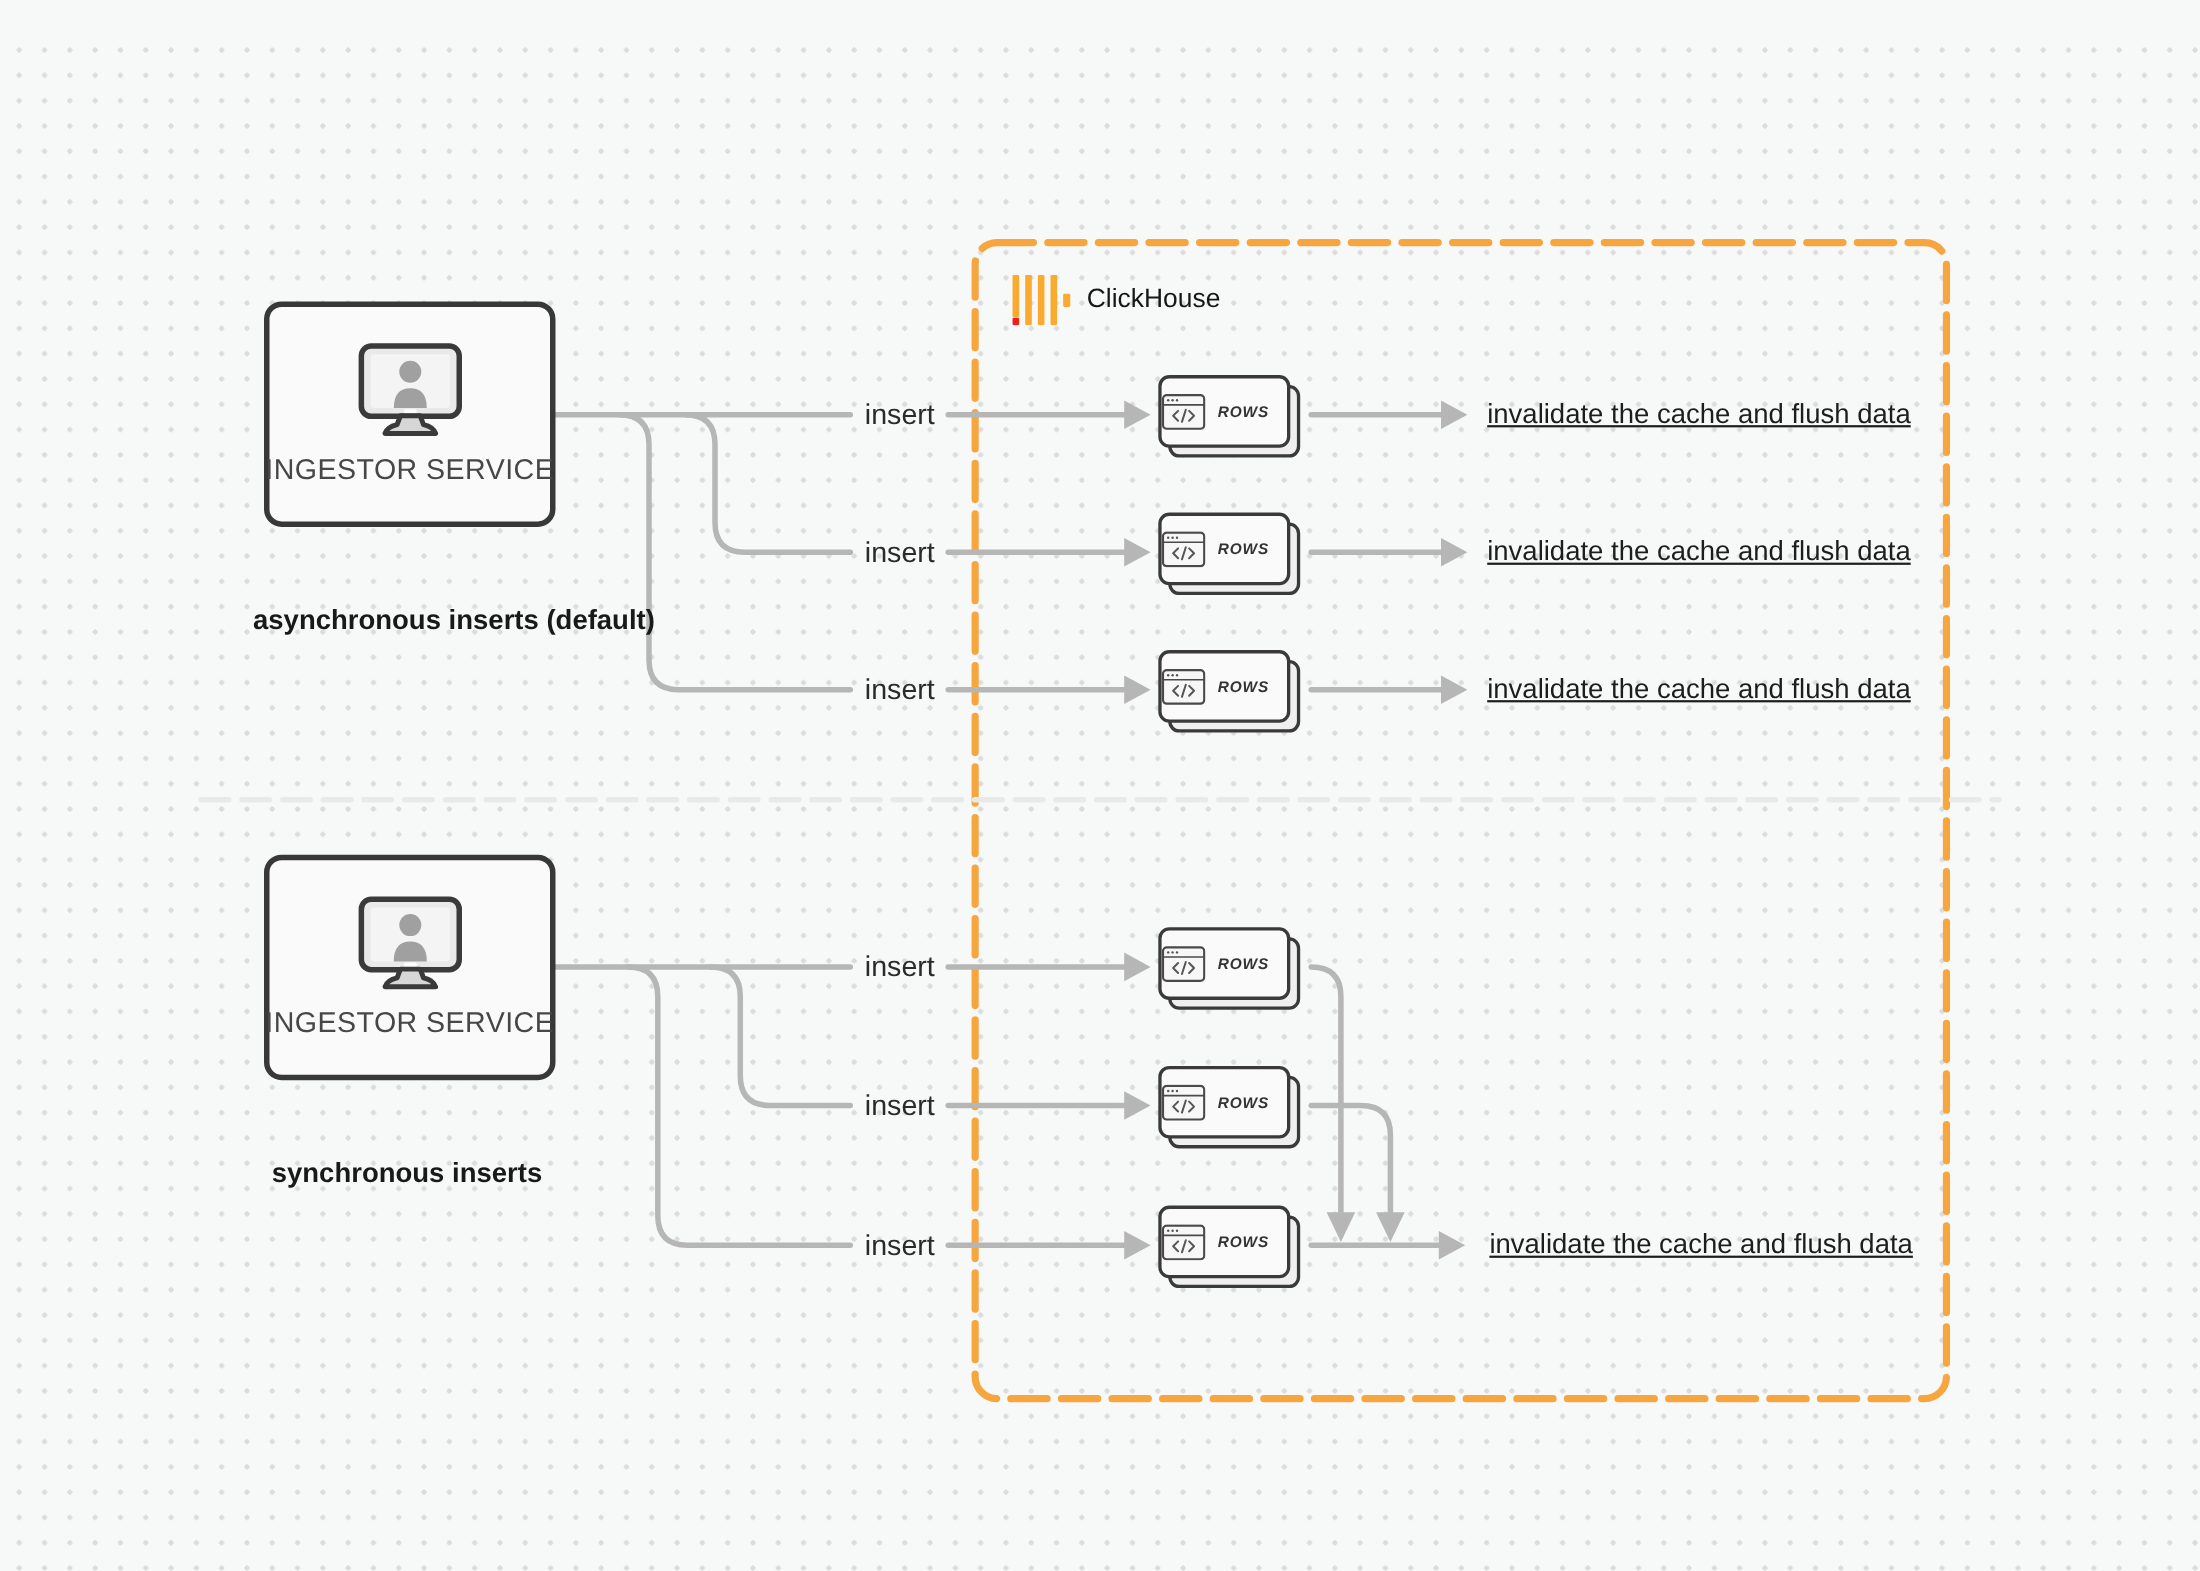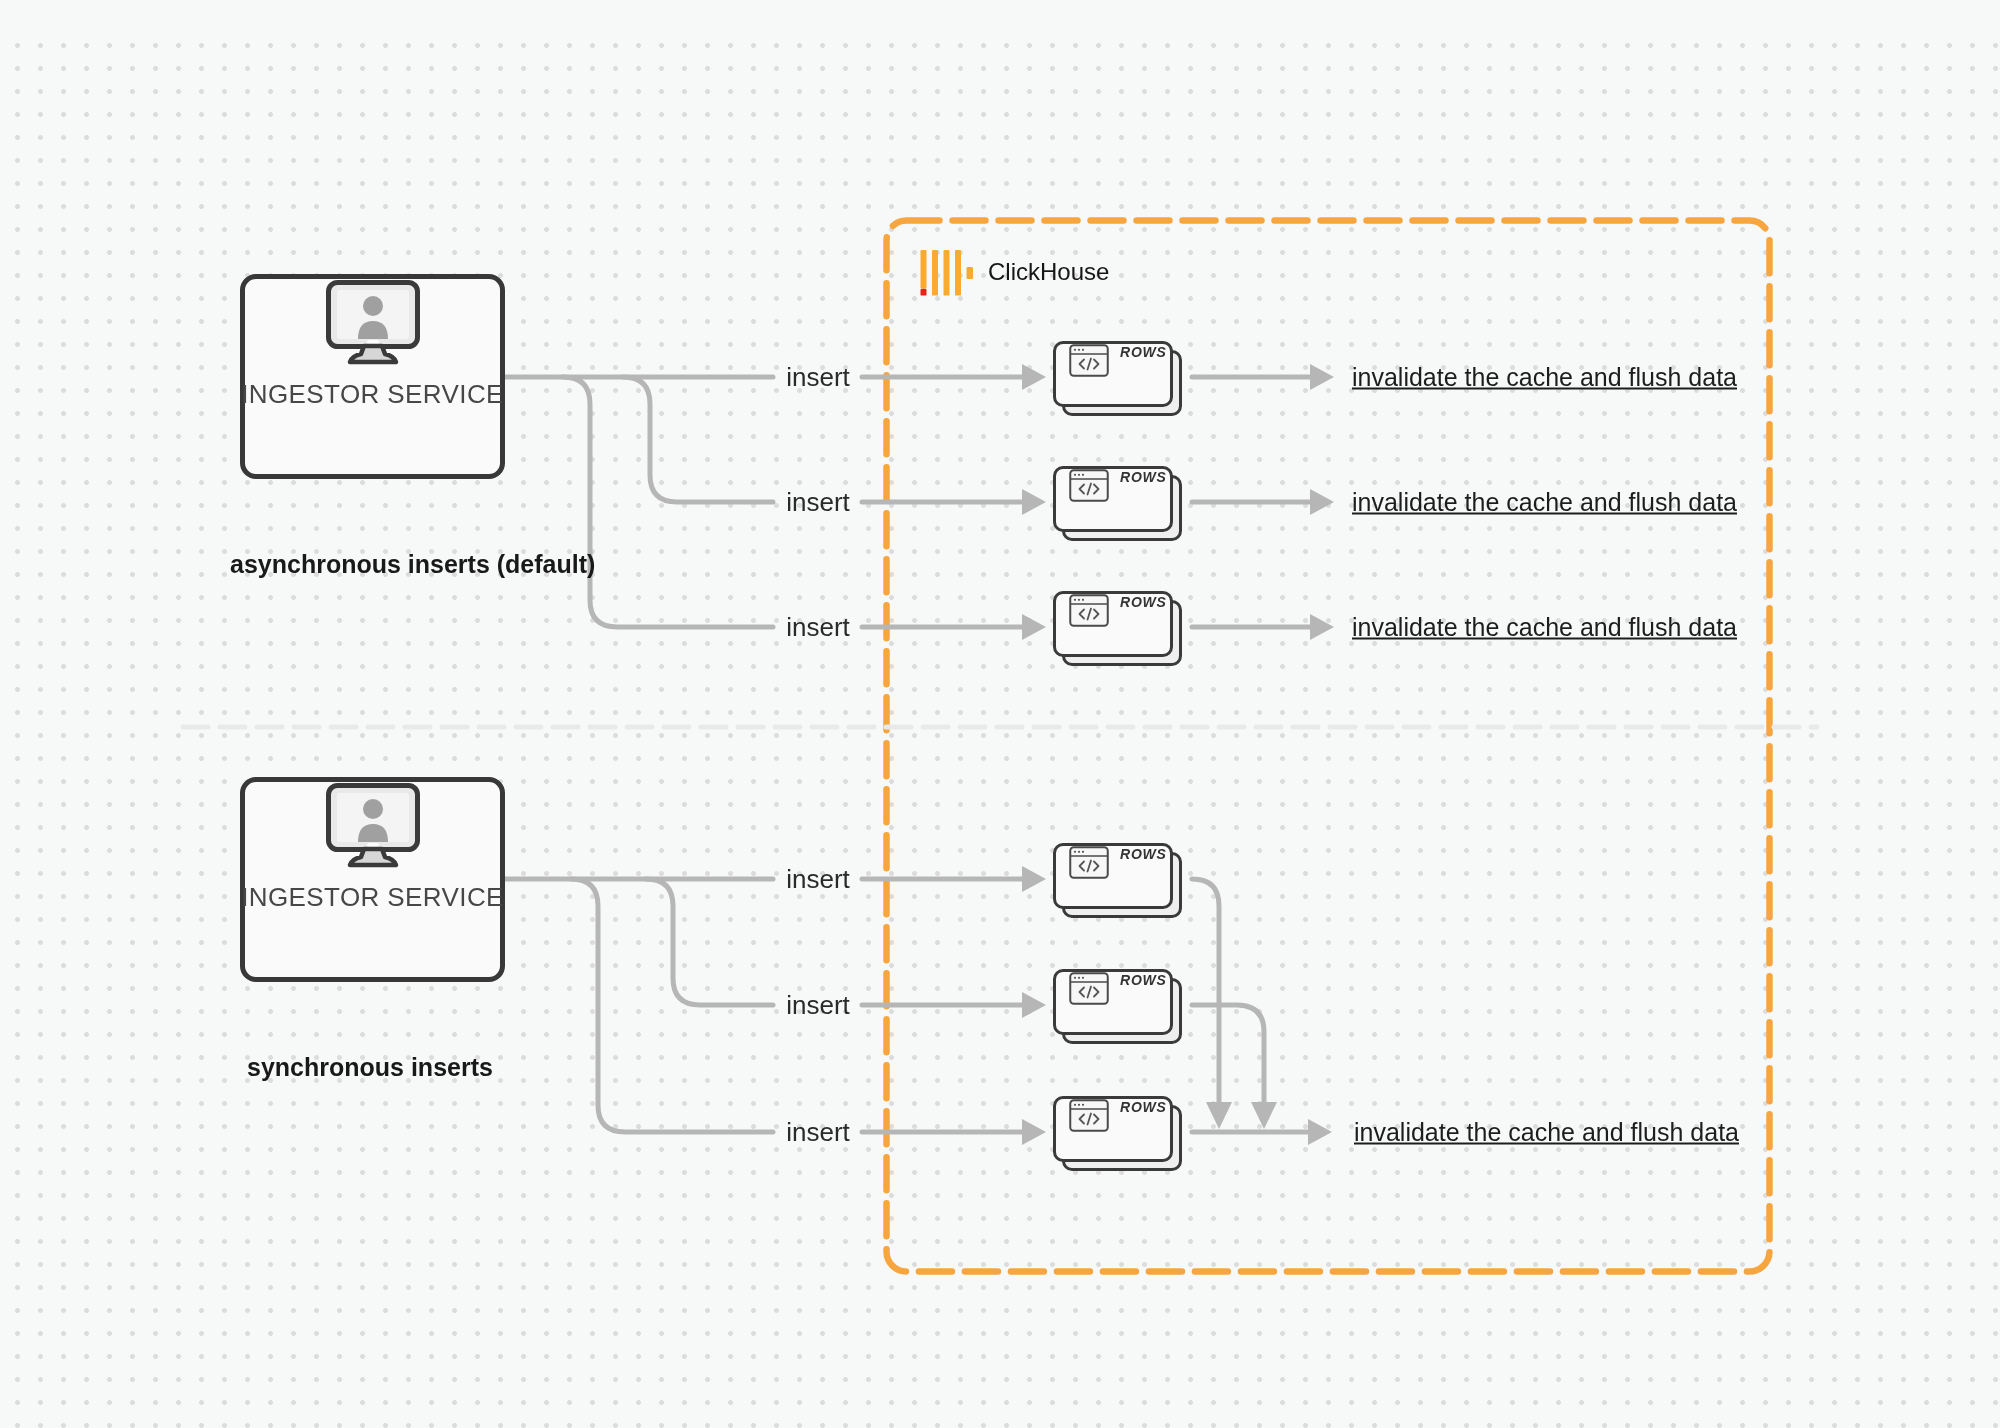--- a/index.html
+++ b/index.html
@@ -17,21 +17,21 @@
     background-position:6px 2px;
     margin-top:32px;
   }
   #wires{position:absolute;left:0;top:0;}
 
   
   .ingestor{
     position:absolute;left:240px;width:265px;height:205px;
     box-sizing:border-box;border:5px solid #383838;border-radius:16px;
     background:#fafafa;
-    display:flex;flex-direction:column;align-items:center;justify-content:flex-start;gap:12px;
+    display:flex;flex-direction:column;align-items:center;justify-content:center;gap:12px;
   }
   .ingestor.sync{top:242px;}
   .ingestor.async{top:745px;}
   .ing-label{font-size:26px;color:#474747;letter-spacing:.4px;white-space:nowrap;}
 
   
   .caption{
     position:absolute;transform:translateY(-50%);
     font-size:25px;font-weight:bold;color:#191919;white-space:nowrap;
   }
@@ -48,21 +48,21 @@
 
   
   .card{position:absolute;left:1053px;width:129px;height:75px;}
   .card .back{
     position:absolute;left:9px;top:9px;width:120px;height:66px;
     box-sizing:border-box;border:3px solid #3a3a3a;border-radius:10px;background:#efefef;
   }
   .card .front{
     position:absolute;left:0;top:0;width:120px;height:66px;
     box-sizing:border-box;border:3px solid #3a3a3a;border-radius:10px;background:#fafafa;
-    display:flex;align-items:flex-start;padding-left:13px;gap:11px;
+    display:flex;align-items:center;gap:11px;
   }
   .rows-text{font-size:14px;font-style:italic;font-weight:600;color:#333;letter-spacing:.8px;}
 
   
   #ch-logo{position:absolute;left:920px;top:218px;}
   .ch-label{
     position:absolute;left:988px;top:240px;transform:translateY(-50%);
     font-size:24px;font-weight:500;color:#161616;white-space:nowrap;
   }
 </style>

